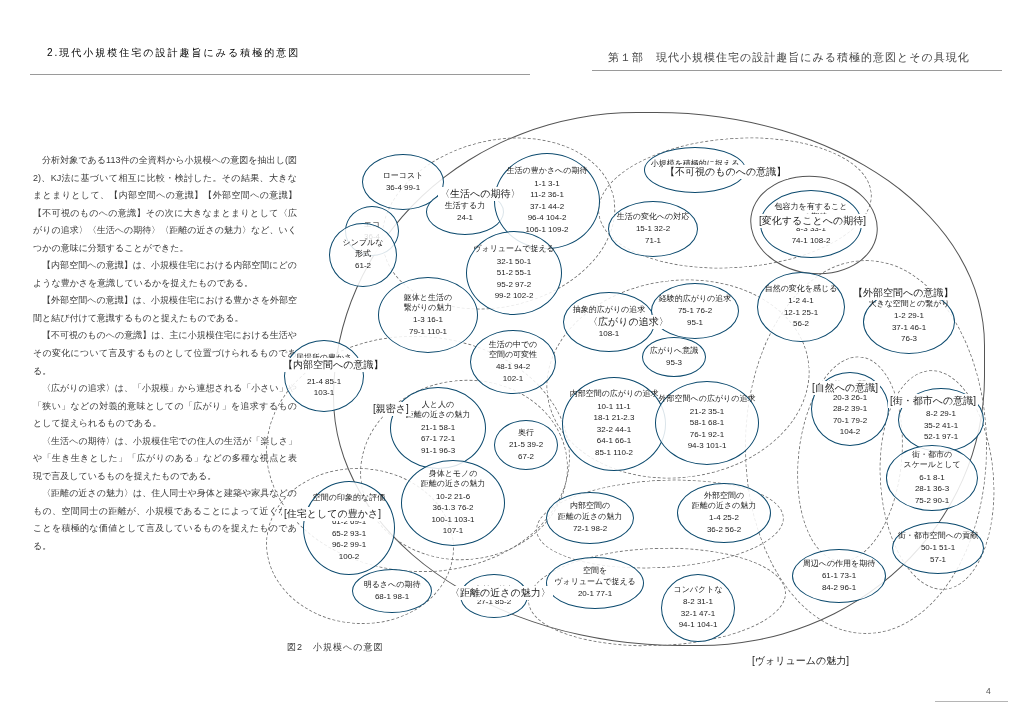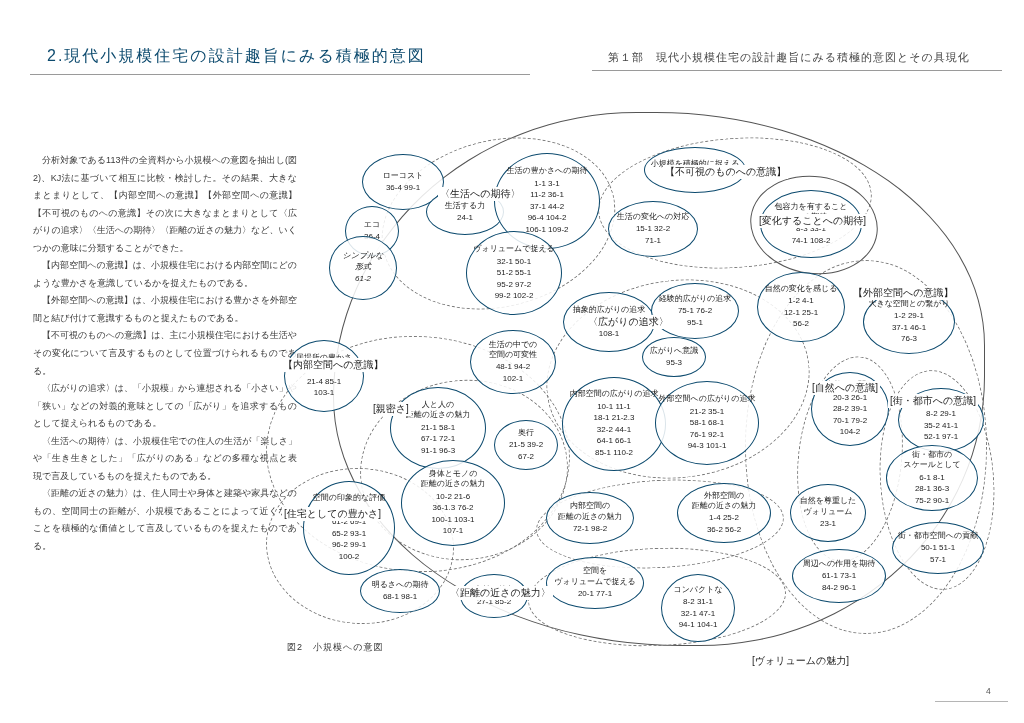--- a/index.html
+++ b/index.html
@@ -1,20 +1,20 @@
 <!DOCTYPE html>
 <html><head>
 <meta charset="utf-8">
 <style>
   html,body{margin:0;padding:0;}
   body{width:1024px;height:723px;background:#fff;position:relative;overflow:hidden;
        font-family:"Liberation Sans","DejaVu Sans",sans-serif;color:#333;}
   .abs{position:absolute;}
   
-  .h-left{left:47px;top:46px;font-size:16px;letter-spacing:2px;color:#0c4a6e;}
+  .h-left{left:47px;top:46px;font-size:10px;letter-spacing:2px;color:#000000;}
   .h-right{left:608px;top:50px;font-size:11px;letter-spacing:1px;color:#444;}
   .rule{height:1px;background:#9a9a9a;}
   .rule-left{left:30px;top:74px;width:500px;}
   .rule-right{left:592px;top:70px;width:410px;}
   
   .textcol{left:33px;top:152px;width:264px;font-size:9px;line-height:1.95;color:#3a3a3a;text-align:justify;}
   .textcol p{margin:0;text-indent:0;}
   
   .boundary{position:absolute;border:1px solid #6b6b6b;pointer-events:none;}
   .boundary.solid{border-style:solid;border-color:#555;}
@@ -66,21 +66,21 @@
       <div class="node-codes">36-4   99-1</div>
     </div>
     <div class="node" style="left: 426px; top: 189px; width: 76px; height: 44px;">
       <div class="node-title">生活する力</div>
       <div class="node-codes">24-1</div>
     </div>
     <div class="node" style="left: 345px; top: 206px; width: 52px; height: 48px;">
       <div class="node-title">エコ</div>
       <div class="node-codes">36-4</div>
     </div>
-    <div class="node" style="left: 329px; top: 236px; width: 66px; height: 62px; font-style: italic;">
+    <div class="node" style="left: 329px; top: 223px; width: 66px; height: 62px;">
       <div class="node-title">シンプルな
 形式</div>
       <div class="node-codes">61-2</div>
     </div>
     <div class="node" style="left: 494px; top: 153px; width: 104px; height: 94px;">
       <div class="node-title">生活の豊かさへの期待</div>
       <div class="node-codes">1-1   3-1
 11-2   36-1
 37-1   44-2
 96-4   104-2
@@ -101,20 +101,26 @@
       <div class="node-codes">8-3   33-1
 74-1   108-2</div>
     </div>
     <div class="node" style="left: 466px; top: 231px; width: 94px; height: 82px;">
       <div class="node-title">ヴォリュームで捉える</div>
       <div class="node-codes">32-1   50-1
 51-2   55-1
 95-2   97-2
 99-2   102-2</div>
     </div>
+    <div class="node" style="left: 378px; top: 277px; width: 98px; height: 74px;">
+      <div class="node-title">躯体と生活の
+繋がりの魅力</div>
+      <div class="node-codes">1-3   16-1
+79-1   110-1</div>
+    </div>
     <div class="node" style="left: 563px; top: 292px; width: 90px; height: 58px;">
       <div class="node-title">抽象的広がりの追求</div>
       <div class="node-codes">55-2   65-1
 108-1</div>
     </div>
     <div class="node" style="left: 651px; top: 283px; width: 86px; height: 54px;">
       <div class="node-title">経験的広がりの追求</div>
       <div class="node-codes">75-1   76-2
 95-1</div>
     </div>
@@ -213,42 +219,37 @@
       <div class="node-title">内部空間の
 距離の近さの魅力</div>
       <div class="node-codes">72-1   98-2</div>
     </div>
     <div class="node" style="left: 677px; top: 483px; width: 92px; height: 58px;">
       <div class="node-title">外部空間の
 距離の近さの魅力</div>
       <div class="node-codes">1-4   25-2
 36-2   56-2</div>
     </div>
-    <div class="node" style="left: 790px; top: 484px; width: 74px; height: 56px;">
-      <div class="node-title">自然を尊重した
-ヴォリューム</div>
-      <div class="node-codes">23-1</div>
-    </div>
     <div class="node" style="left: 892px; top: 522px; width: 90px; height: 50px;">
       <div class="node-title">街・都市空間への貢献</div>
       <div class="node-codes">50-1   51-1
 57-1</div>
     </div>
     <div class="node" style="left: 546px; top: 557px; width: 96px; height: 50px;">
       <div class="node-title">空間を
 ヴォリュームで捉える</div>
       <div class="node-codes">20-1   77-1</div>
     </div>
     <div class="node" style="left: 661px; top: 574px; width: 72px; height: 66px;">
       <div class="node-title">コンパクトな</div>
       <div class="node-codes">8-2   31-1
 32-1   47-1
 94-1   104-1</div>
     </div>
-    <div class="node" style="left: 360px; top: 569px; width: 78px; height: 42px;">
+    <div class="node" style="left: 352px; top: 569px; width: 78px; height: 42px;">
       <div class="node-title">明るさへの期待</div>
       <div class="node-codes">68-1   98-1</div>
     </div>
     <div class="node" style="left: 460px; top: 574px; width: 66px; height: 42px;">
       <div class="node-title">素材の魅力</div>
       <div class="node-codes">27-1   85-2</div>
     </div>
     <div class="node" style="left: 792px; top: 549px; width: 92px; height: 52px;">
       <div class="node-title">周辺への作用を期待</div>
       <div class="node-codes">61-1   73-1

